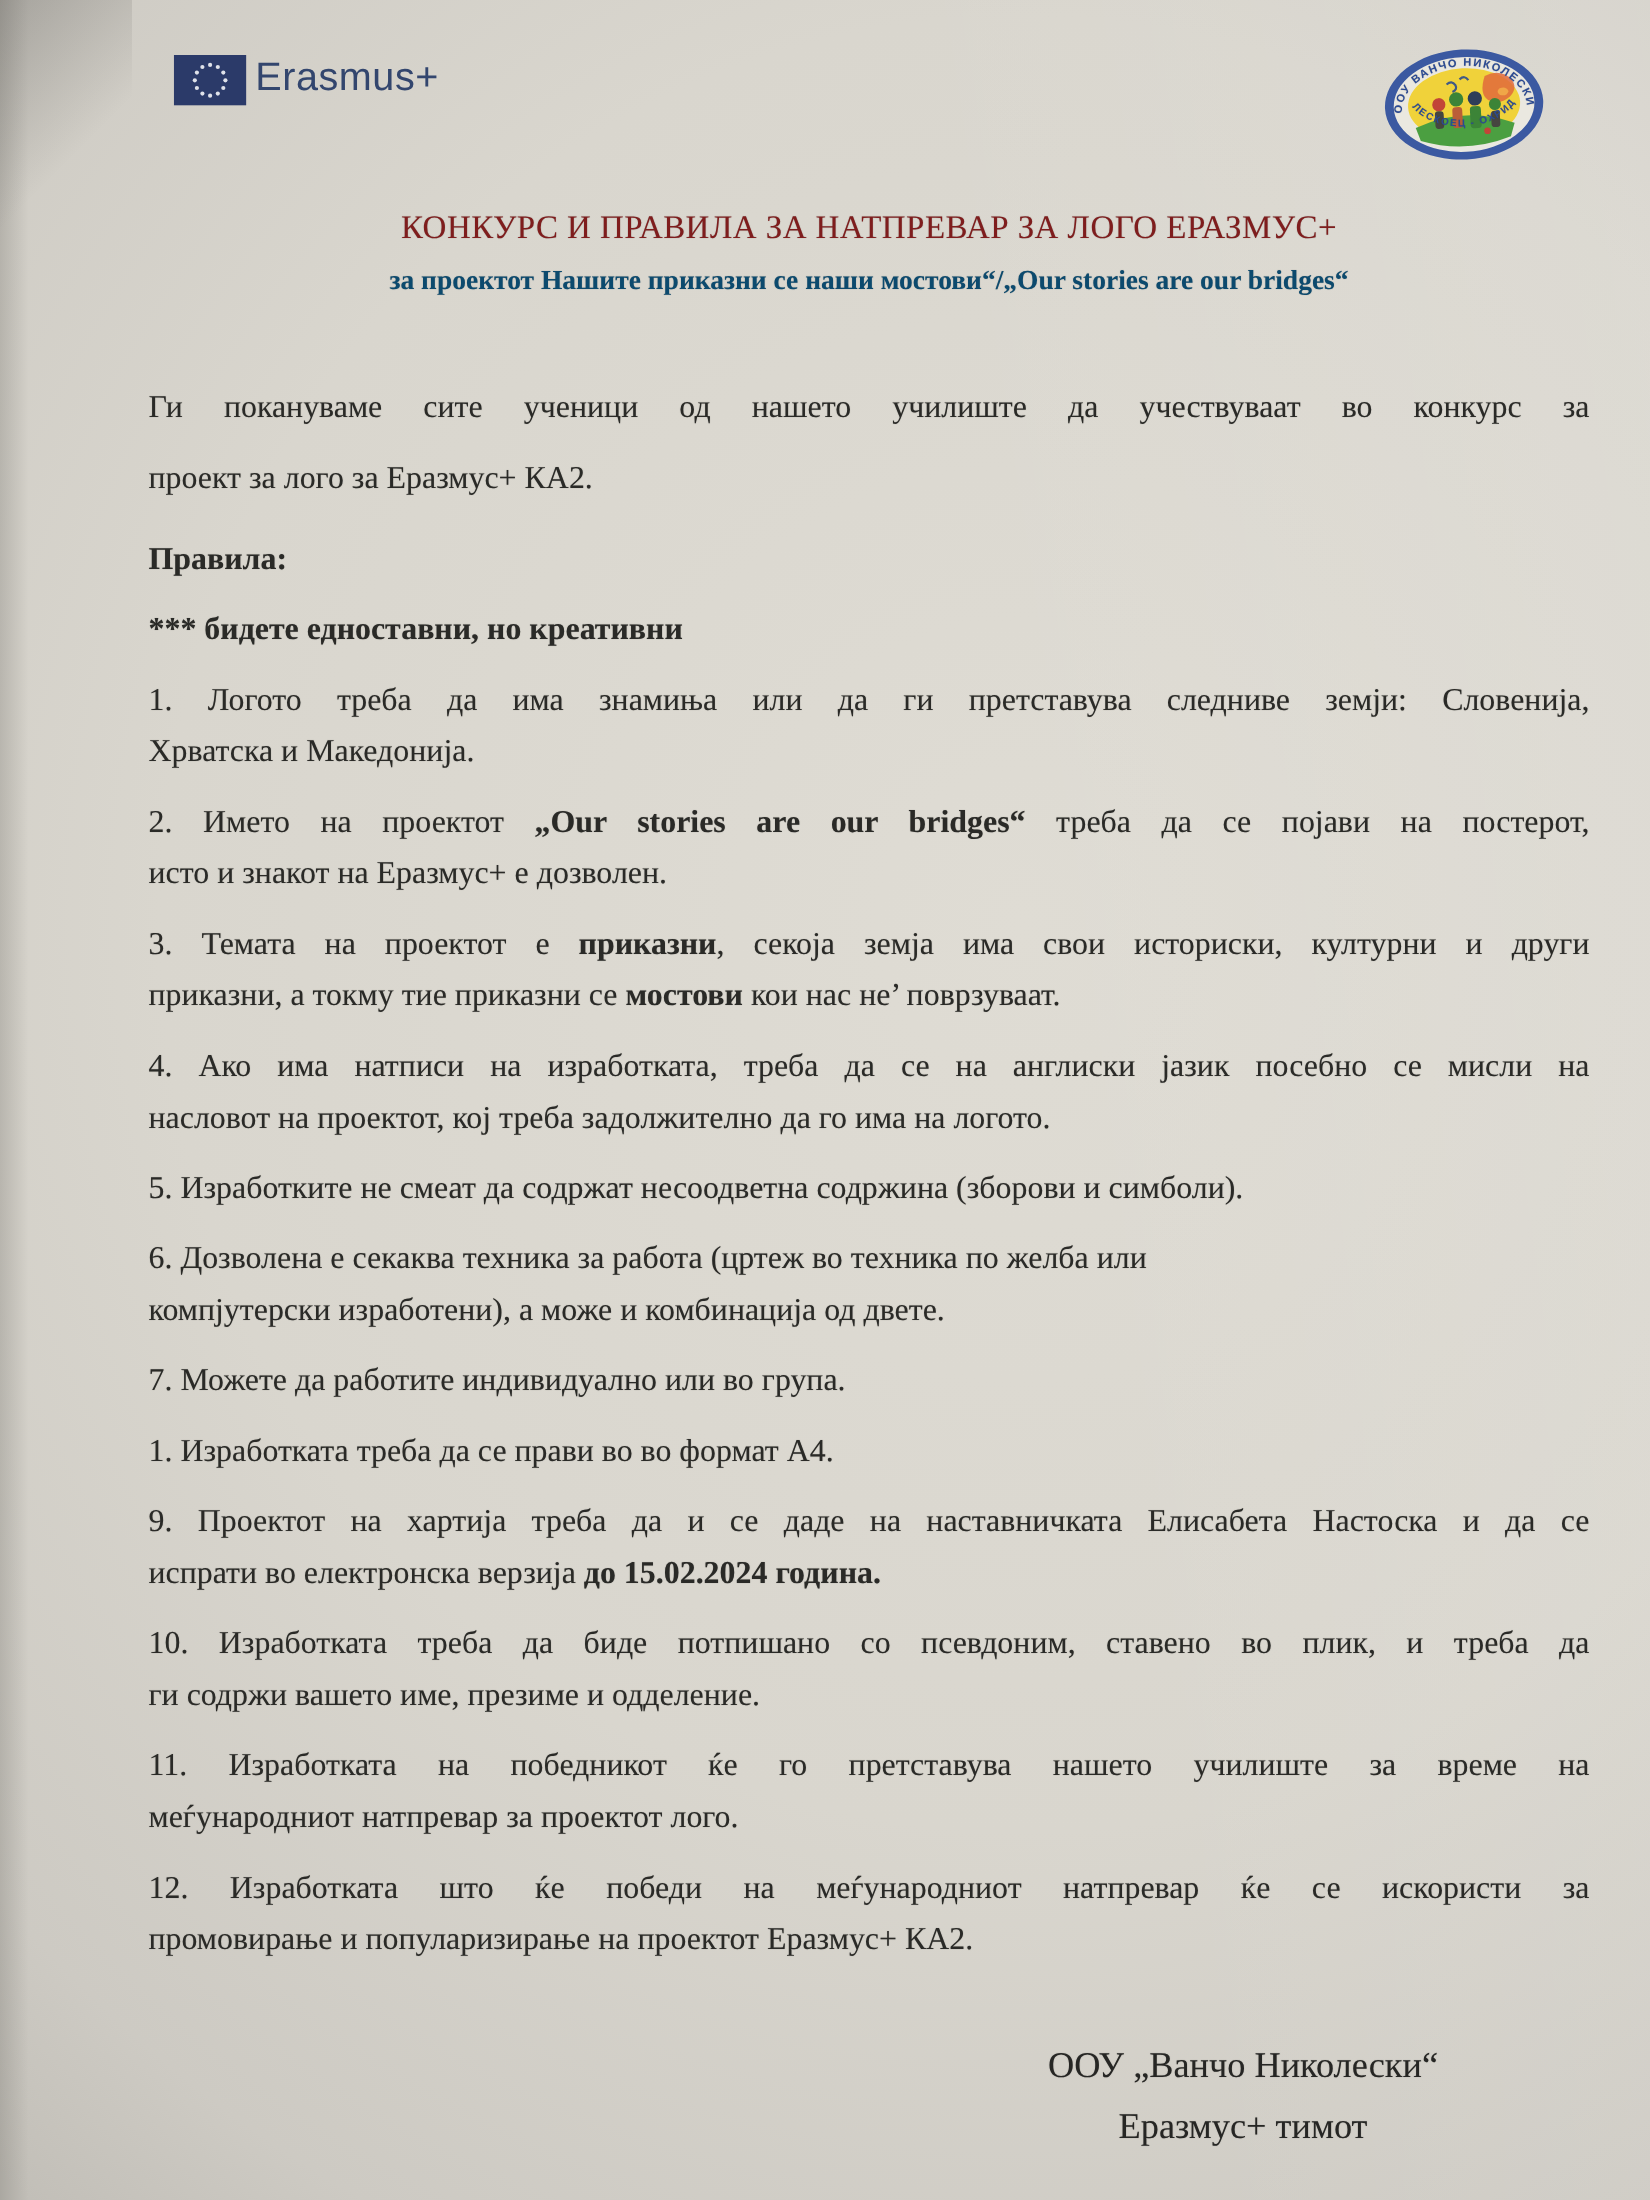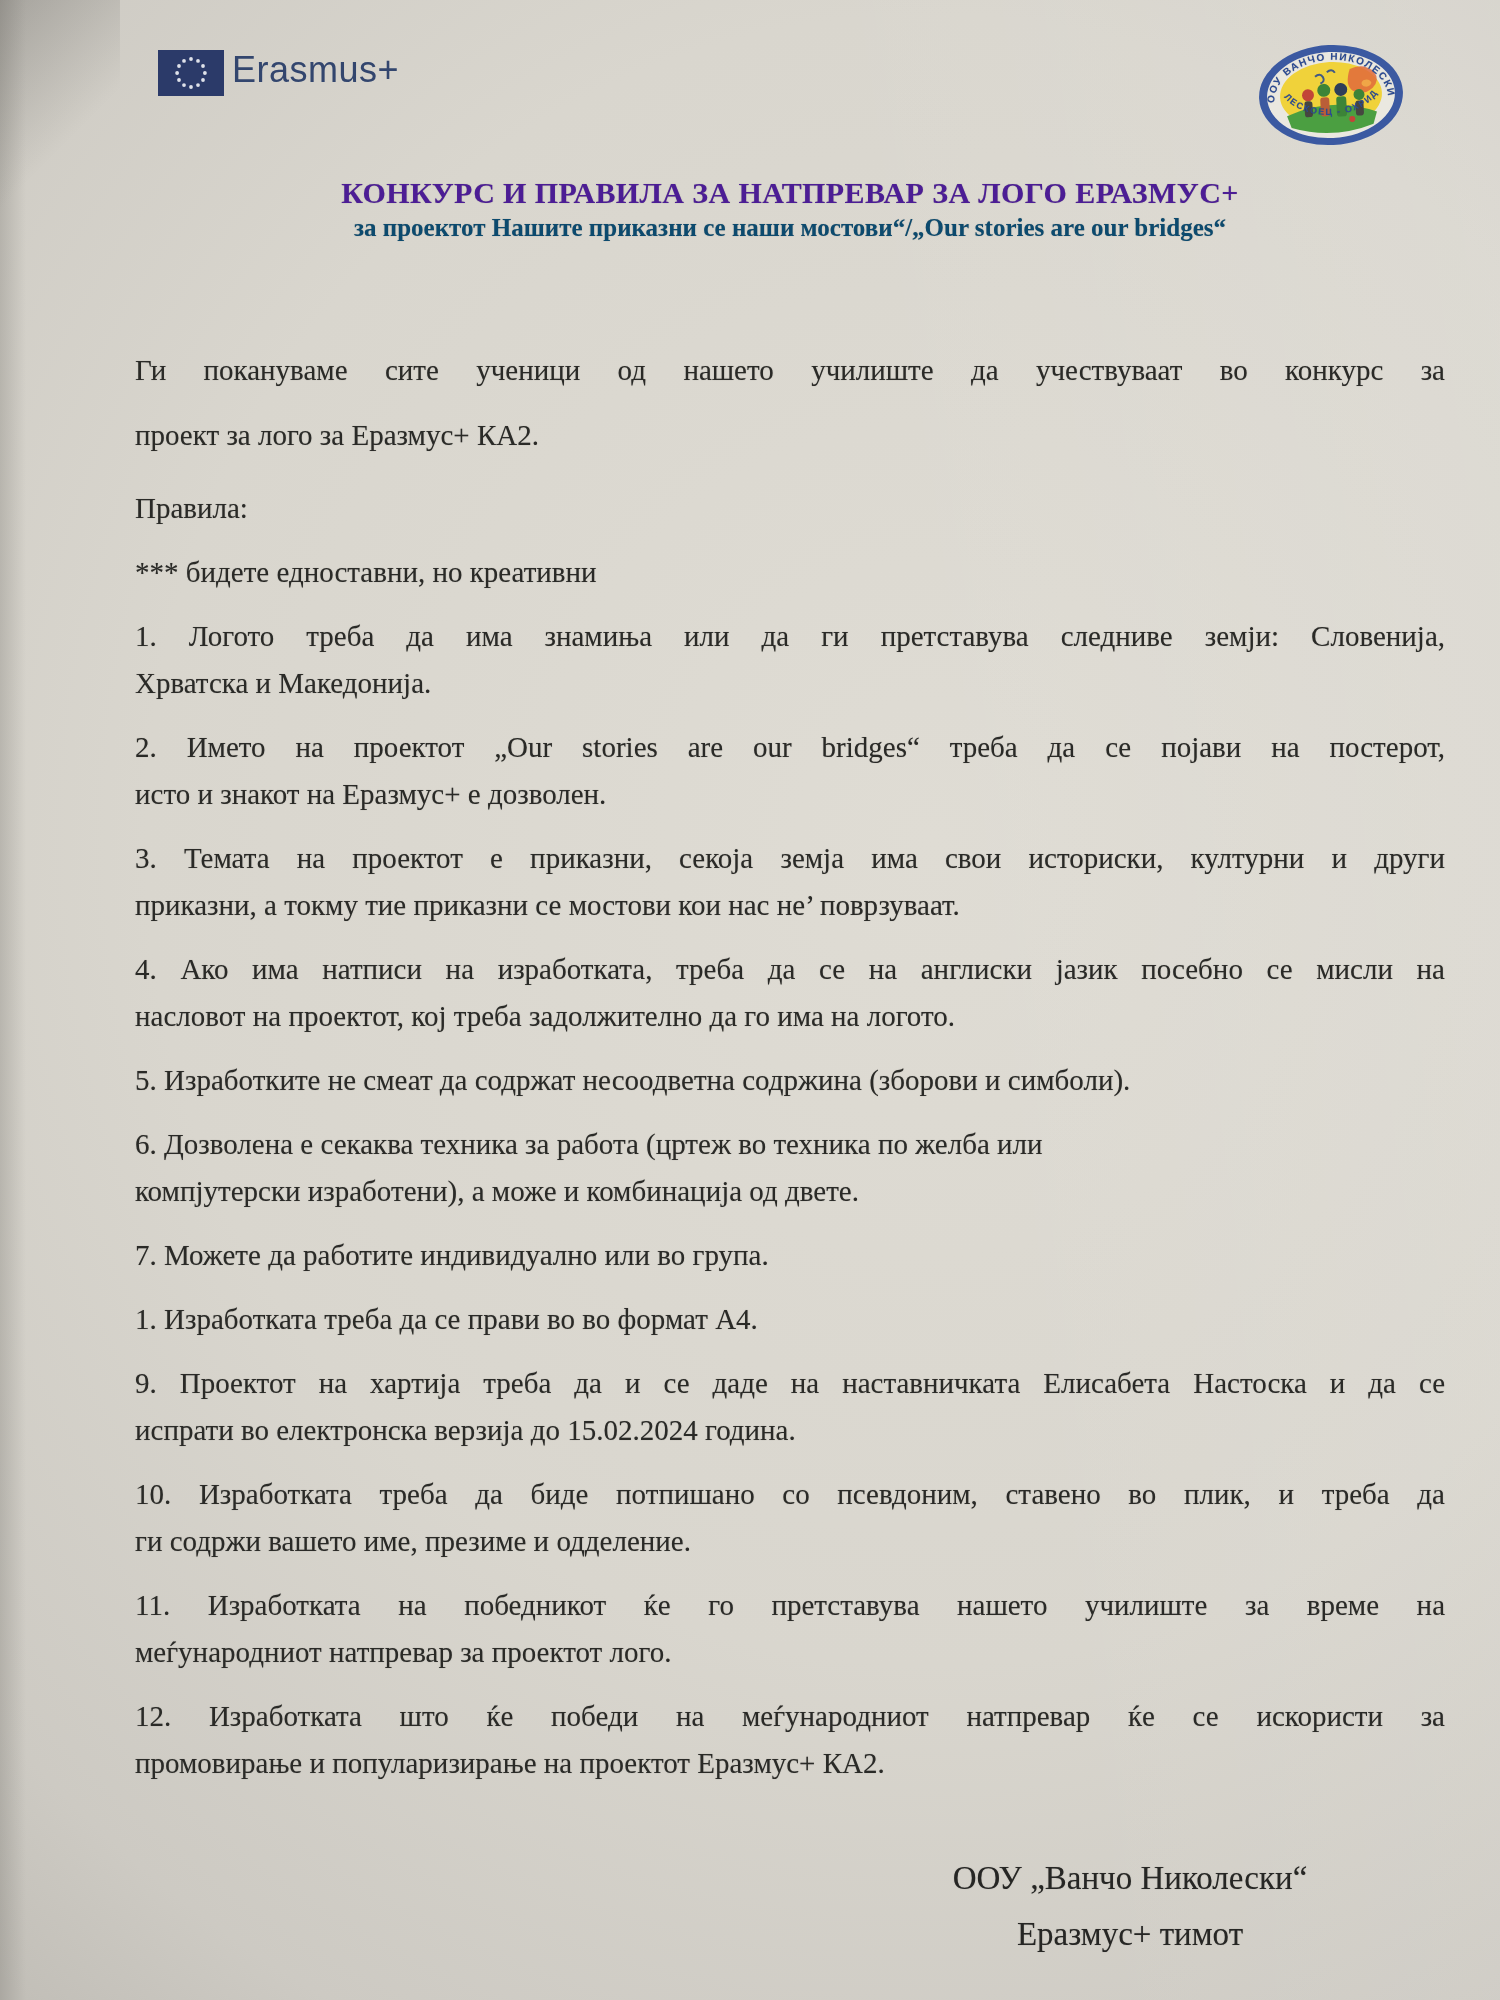--- a/index.html
+++ b/index.html
@@ -27,30 +27,30 @@
   .erasmus{position:absolute;left:158px;top:50px;display:flex;gap:8px;}
   .erasmus .wordmark{
     font-family:"Liberation Sans","DejaVu Sans",sans-serif;
     font-size:36px;font-weight:500;color:#33466e;line-height:40px;letter-spacing:.5px;
     text-shadow:none;
   }
   .school-logo{position:absolute;left:1256px;top:42px;transform:rotate(-3deg);opacity:.92;}
 
   
   .title-wrap{position:absolute;left:135px;right:55px;top:172px;text-align:center;}
-  .doc-title{font-size:30px;font-weight:bold;color:#4c1d95;letter-spacing:.4px;margin:4px;}
+  .doc-title{font-size:30px;font-weight:normal;color:#7f1d1d;letter-spacing:.4px;margin:18px;}
   .doc-subtitle{font-size:25px;font-weight:bold;color:#0c4a6e;margin:0 0 0 0;}
 
   
   .column{position:absolute;left:135px;right:55px;top:338px;font-size:29px;}
   .block{margin:0 0 17px 0;}
   .line{display:block;line-height:47px;}
   .spaced .line{line-height:65px;}
   .just{text-align:justify;text-align-last:justify;}
-  .b{font-weight:normal;}
+  .b{font-weight:bold;}
 
   
   .signature{position:absolute;left:880px;top:1850px;width:500px;text-align:center;
     font-size:33px;line-height:56px;color:#262624;}
 </style>
 </head>
 <body>
 
 <div class="photo"></div>
 <div class="corner-shade"></div>

